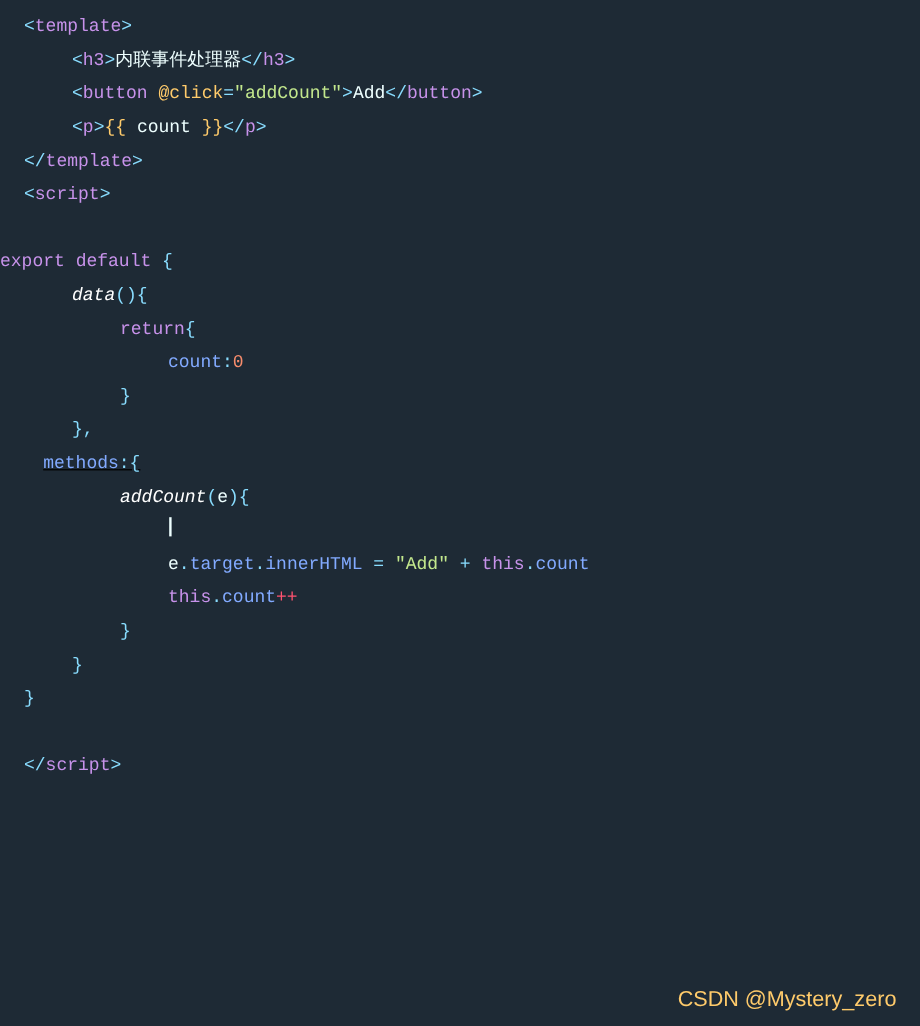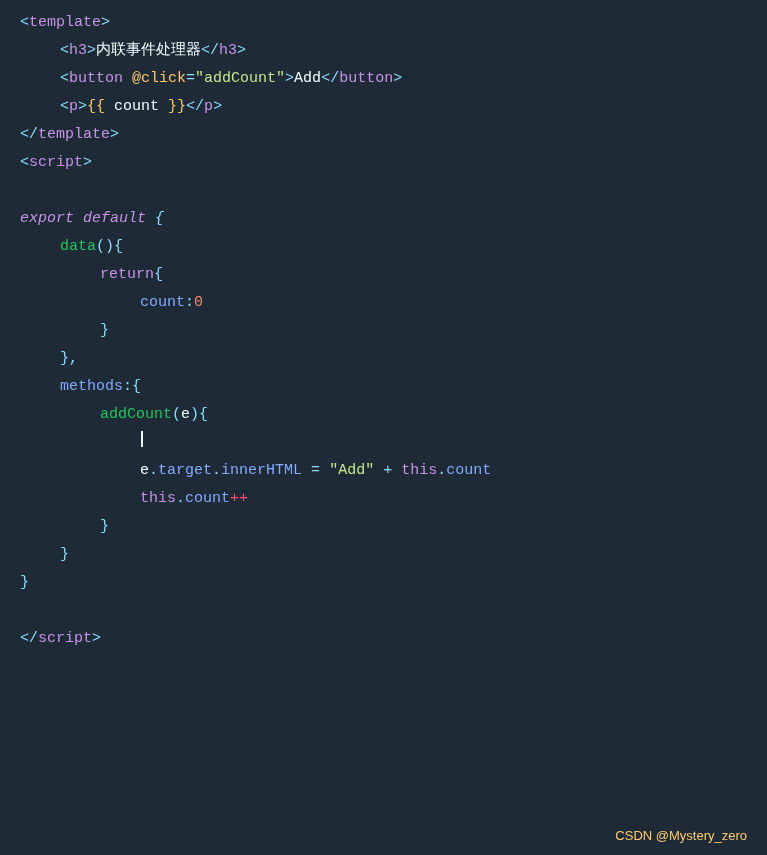--- a/index.html
+++ b/index.html
@@ -33,38 +33,38 @@
       line-height: 1.6;
     }
 
     
     .c-tag { color: #c792ea; text-align: right; }          
     .c-angle { color: #89ddff; }        
     .c-attr { color: #ffcb6b; }         
     .c-string { color: #c3e88d; }        
     .c-text { color: #eeffff; }         
     .c-keyword { color: #c792ea; }      
-    .c-fn { color: #22c55e; }           
+    .c-fn { color: #ffffff; font-style: italic; }           
     .c-comment { color: #546e7a; } 
     .c-number { color: #f78c6c; }       
     .c-punct { color: #89ddff; }        
     .c-variable { color: #eeffff; }     
     .c-this { color: #c792ea; }         
     .c-property { color: #82aaff; }     
     .c-equals { color: #89ddff; }       
     .c-template-var { color: #eeffff; } 
     .c-brace-yellow { color: #ffcb6b; } 
     .c-special { color: #ff5370; }
 
     .watermark {
       position: absolute;
       bottom: 12px;
       right: 20px;
       color: #ffcb6b;
-      font-size: 13px;
+      font-size: 18px;
       font-family: Arial, sans-serif;
     }
 
     .cursor {
       display: inline-block;
       width: 2px;
       height: 16px;
       background: #eeffff;
       vertical-align: middle;
       margin-left: 1px;
@@ -75,27 +75,27 @@
 
 <div class="code-container">
   <div id="code-lines">
       <div class="code-line" style="padding-left: 20px;"><span class="c-angle">&lt;</span><span class="c-tag">template</span><span class="c-angle">&gt;</span></div>
       <div class="code-line" style="padding-left: 60px;"><span class="c-angle">&lt;</span><span class="c-tag">h3</span><span class="c-angle">&gt;</span><span class="c-text">内联事件处理器</span><span class="c-angle">&lt;/</span><span class="c-tag">h3</span><span class="c-angle">&gt;</span></div>
       <div class="code-line" style="padding-left: 60px;"><span class="c-angle">&lt;</span><span class="c-tag">button</span><span class="c-text"> </span><span class="c-attr">@click</span><span class="c-equals">=</span><span class="c-string">"addCount"</span><span class="c-angle">&gt;</span><span class="c-text">Add</span><span class="c-angle">&lt;/</span><span class="c-tag">button</span><span class="c-angle">&gt;</span></div>
       <div class="code-line" style="padding-left: 60px;"><span class="c-angle">&lt;</span><span class="c-tag">p</span><span class="c-angle">&gt;</span><span class="c-brace-yellow">{{ </span><span class="c-template-var">count</span><span class="c-brace-yellow"> }}</span><span class="c-angle">&lt;/</span><span class="c-tag">p</span><span class="c-angle">&gt;</span></div>
       <div class="code-line" style="padding-left: 20px;"><span class="c-angle">&lt;/</span><span class="c-tag">template</span><span class="c-angle">&gt;</span></div>
       <div class="code-line" style="padding-left: 20px;"><span class="c-angle">&lt;</span><span class="c-tag">script</span><span class="c-angle">&gt;</span></div>
       <div class="code-line" style="padding-left: 20px;"></div>
-      <div class="code-line" style="padding-left: 20px; font-style: italic;"><span class="c-keyword">export</span><span class="c-text"> </span><span class="c-keyword">default</span><span class="c-text"> </span><span class="c-punct">{</span></div>
+      <div class="code-line" style=""><span class="c-keyword">export</span><span class="c-text"> </span><span class="c-keyword">default</span><span class="c-text"> </span><span class="c-punct">{</span></div>
       <div class="code-line" style="padding-left: 60px;"><span class="c-fn">data</span><span class="c-punct">()</span><span class="c-punct">{</span></div>
       <div class="code-line" style="padding-left: 100px;"><span class="c-keyword">return</span><span class="c-punct">{</span></div>
       <div class="code-line" style="padding-left: 140px;"><span class="c-property">count</span><span class="c-punct">:</span><span class="c-number">0</span></div>
       <div class="code-line" style="padding-left: 100px;"><span class="c-punct">}</span></div>
       <div class="code-line" style="padding-left: 60px;"><span class="c-punct">},</span></div>
-      <div class="code-line" style="padding-left: 60px;"><span class="c-property">methods</span><span class="c-punct">:{</span></div>
+      <div class="code-line" style="padding-left: 36px; text-decoration: underline;"><span class="c-property">methods</span><span class="c-punct">:{</span></div>
       <div class="code-line" style="padding-left: 100px; text-align: right;"><span class="c-fn">addCount</span><span class="c-punct">(</span><span class="c-variable">e</span><span class="c-punct">){</span></div>
       <div class="code-line" style="padding-left: 140px;"><span class="cursor"></span></div>
       <div class="code-line" style="padding-left: 140px;"><span class="c-variable">e</span><span class="c-punct">.</span><span class="c-property">target</span><span class="c-punct">.</span><span class="c-property">innerHTML</span><span class="c-text"> </span><span class="c-equals">=</span><span class="c-text"> </span><span class="c-string">"Add"</span><span class="c-text"> </span><span class="c-punct">+</span><span class="c-text"> </span><span class="c-this">this</span><span class="c-punct">.</span><span class="c-property">count</span></div>
       <div class="code-line" style="padding-left: 140px;"><span class="c-this">this</span><span class="c-punct">.</span><span class="c-property">count</span><span class="c-special">++</span></div>
       <div class="code-line" style="padding-left: 100px;"><span class="c-punct">}</span></div>
       <div class="code-line" style="padding-left: 60px;"><span class="c-punct">}</span></div>
       <div class="code-line" style="padding-left: 20px;"><span class="c-punct">}</span></div>
       <div class="code-line" style="padding-left: 20px;"></div>
       <div class="code-line" style="padding-left: 20px;"><span class="c-angle">&lt;/</span><span class="c-tag">script</span><span class="c-angle">&gt;</span></div>
     </div>

